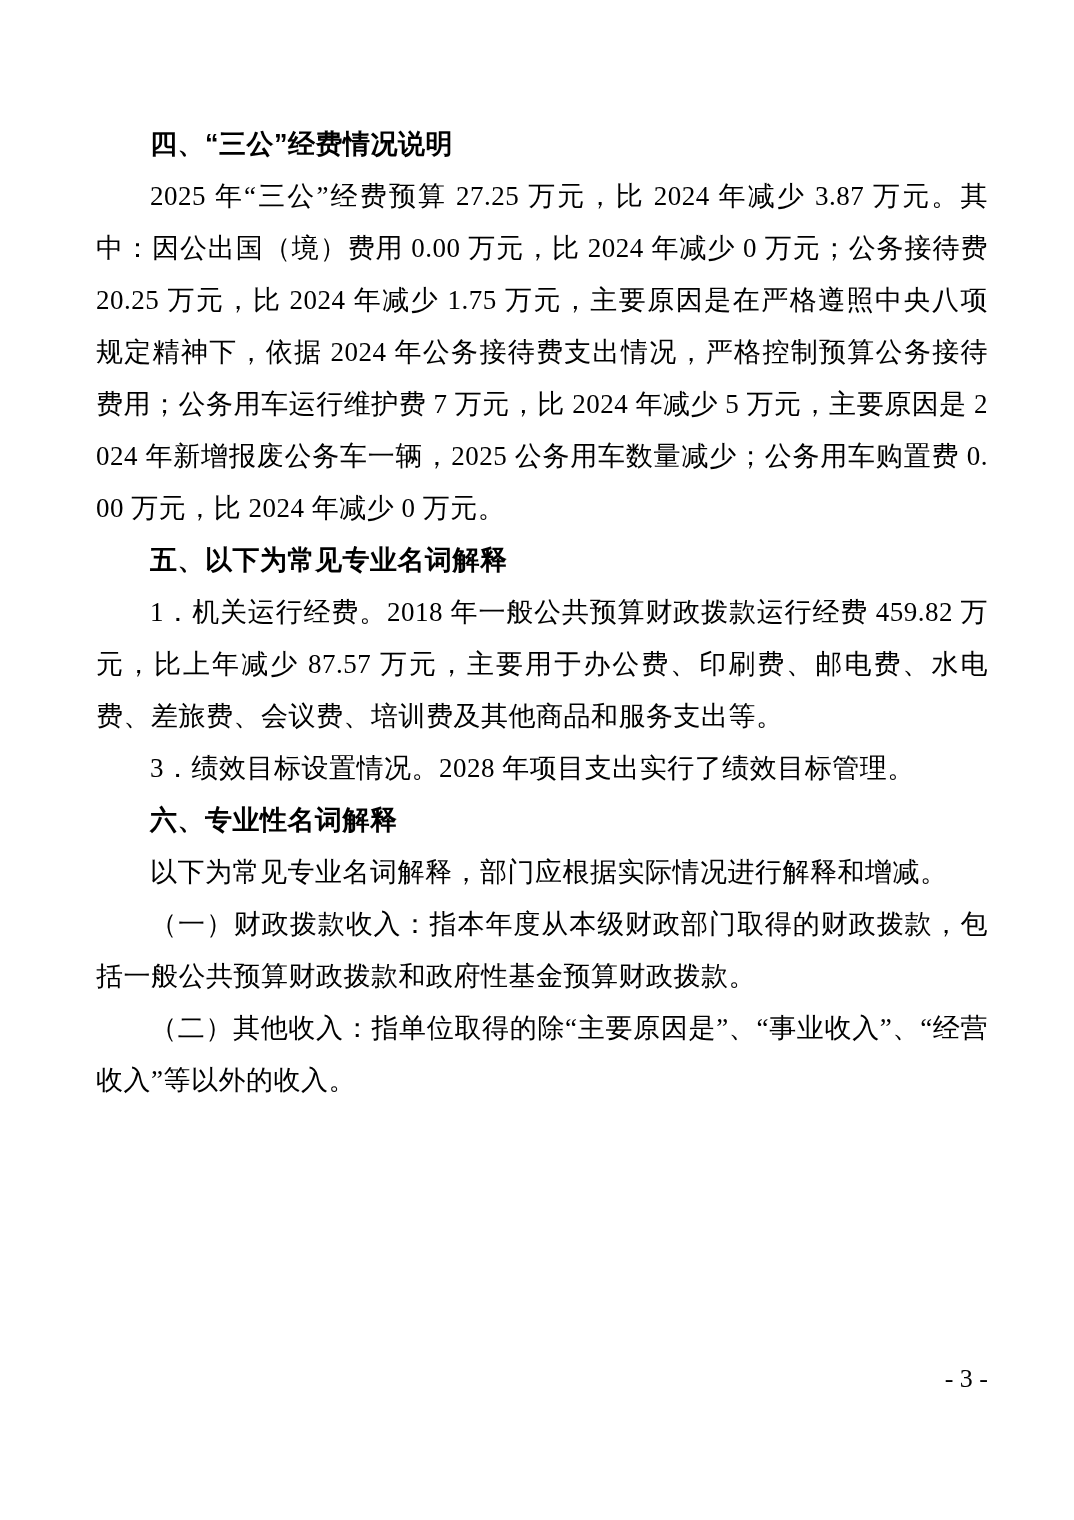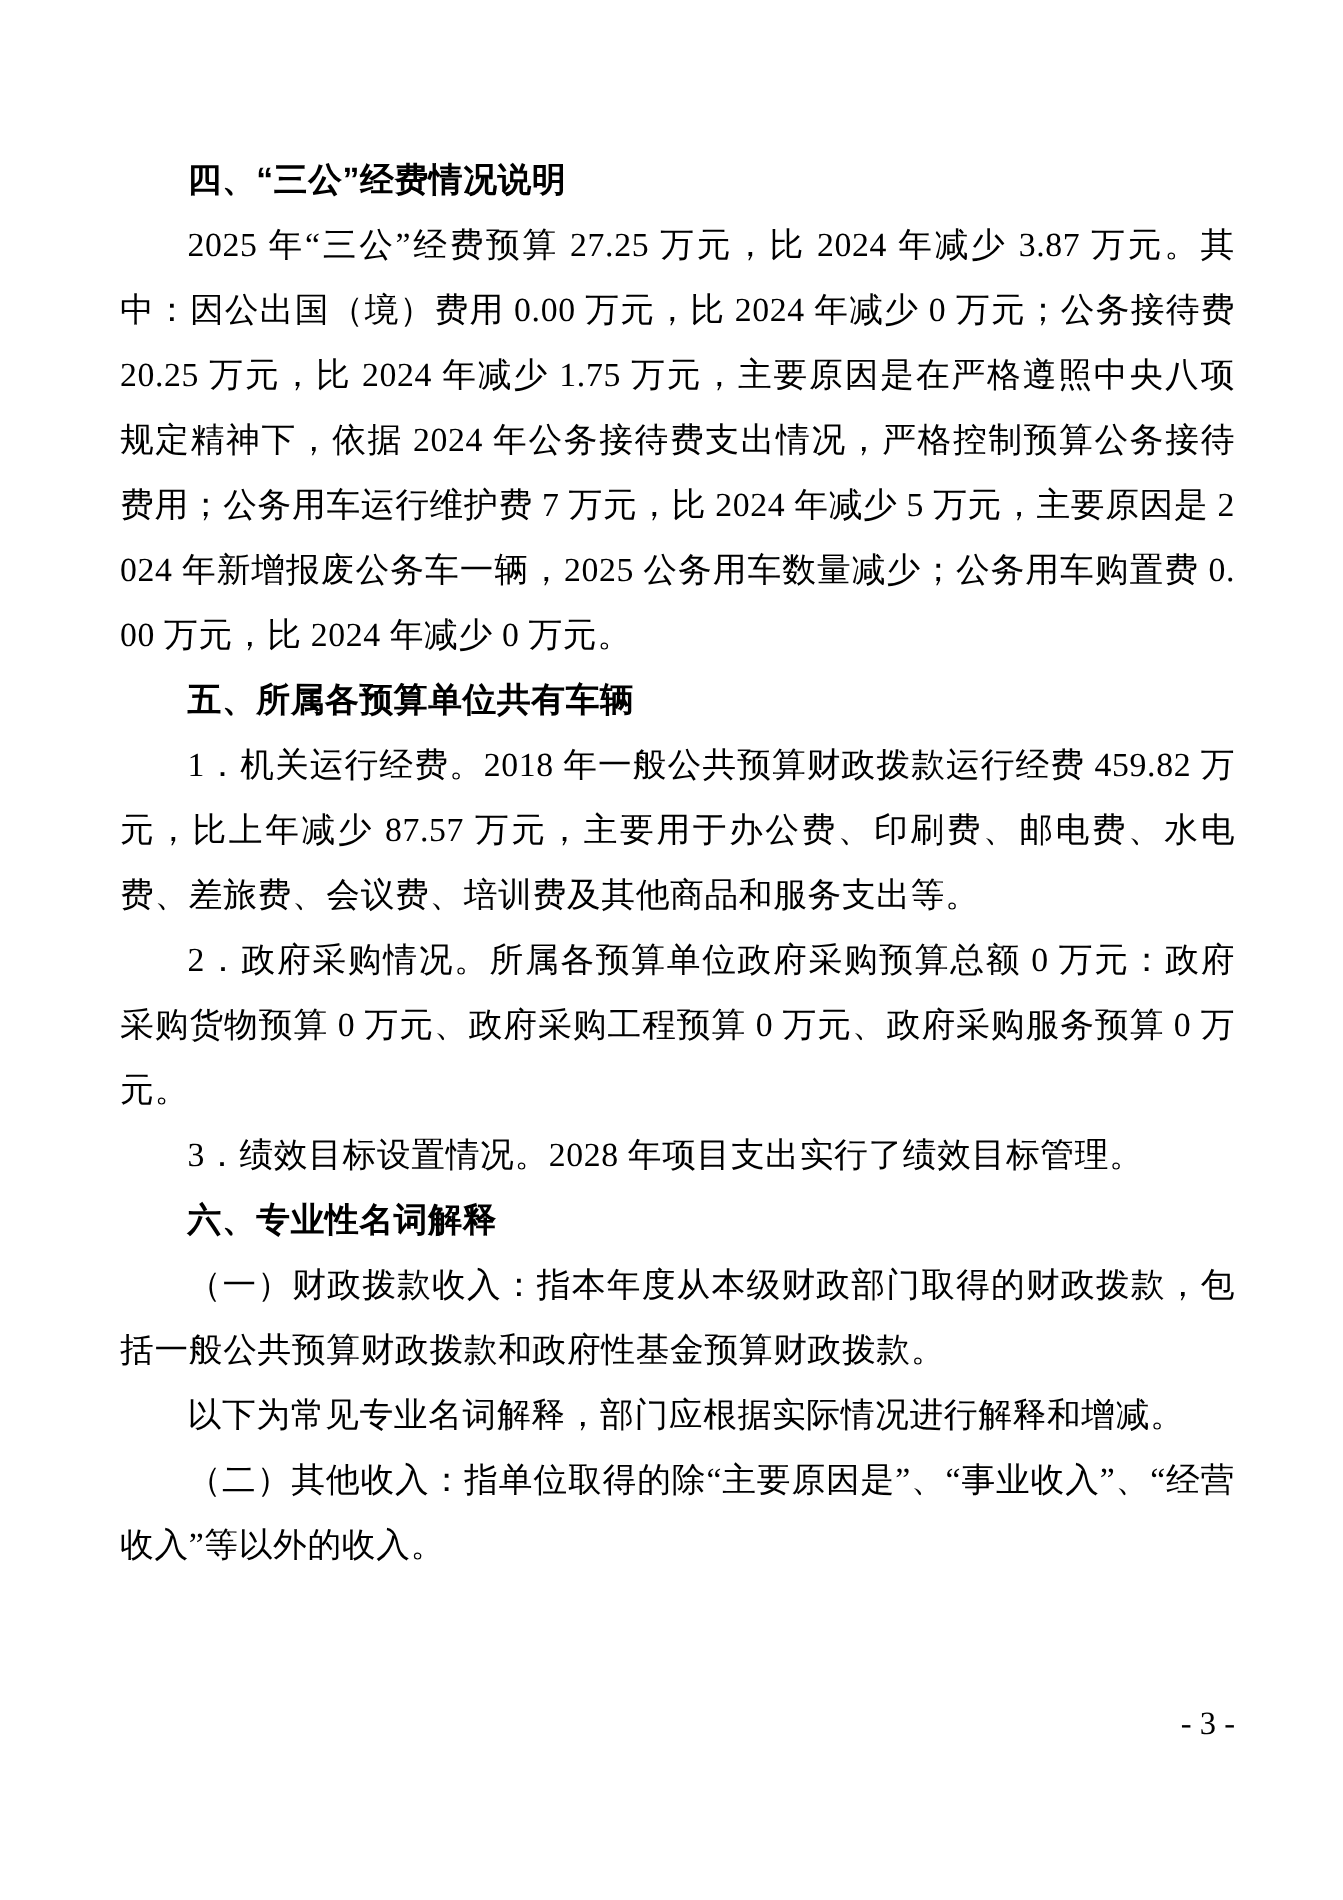--- a/index.html
+++ b/index.html
@@ -50,26 +50,25 @@
 </style>
 </head>
 <body>
 
 <div class="page">
   <div class="content">
 
     <h2>四、“三公”经费情况说明</h2>
     <p>2025 年“三公”经费预算 27.25 万元，比 2024 年减少 3.87 万元。其中：因公出国（境）费用 0.00 万元，比 2024 年减少 0 万元；公务接待费 20.25 万元，比 2024 年减少 1.75 万元，主要原因是在严格遵照中央八项规定精神下，依据 2024 年公务接待费支出情况，严格控制预算公务接待费用；公务用车运行维护费 7 万元，比 2024 年减少 5 万元，主要原因是 2024 年新增报废公务车一辆，2025 公务用车数量减少；公务用车购置费 0.00 万元，比 2024 年减少 0 万元。</p>
 
-    <h2>五、所属各预算单位共有车辆</h2>
+    <h2>五、以下为常见专业名词解释</h2>
     <p>1．机关运行经费。2018 年一般公共预算财政拨款运行经费 459.82 万元，比上年减少 87.57 万元，主要用于办公费、印刷费、邮电费、水电费、差旅费、会议费、培训费及其他商品和服务支出等。</p>
-    <p>2．政府采购情况。所属各预算单位政府采购预算总额 0 万元：政府采购货物预算 0 万元、政府采购工程预算 0 万元、政府采购服务预算 0 万元。</p>
     <p>3．绩效目标设置情况。2028 年项目支出实行了绩效目标管理。</p>
 
     <h2>六、专业性名词解释</h2>
+    <p>以下为常见专业名词解释，部门应根据实际情况进行解释和增减。</p>
     <p>（一）财政拨款收入：指本年度从本级财政部门取得的财政拨款，包括一般公共预算财政拨款和政府性基金预算财政拨款。</p>
-    <p>以下为常见专业名词解释，部门应根据实际情况进行解释和增减。</p>
     <p>（二）其他收入：指单位取得的除“主要原因是”、“事业收入”、“经营收入”等以外的收入。</p>
 
   </div>
 
   <div class="page-footer">- 3 -</div>
 </div>
 
 </body></html>

